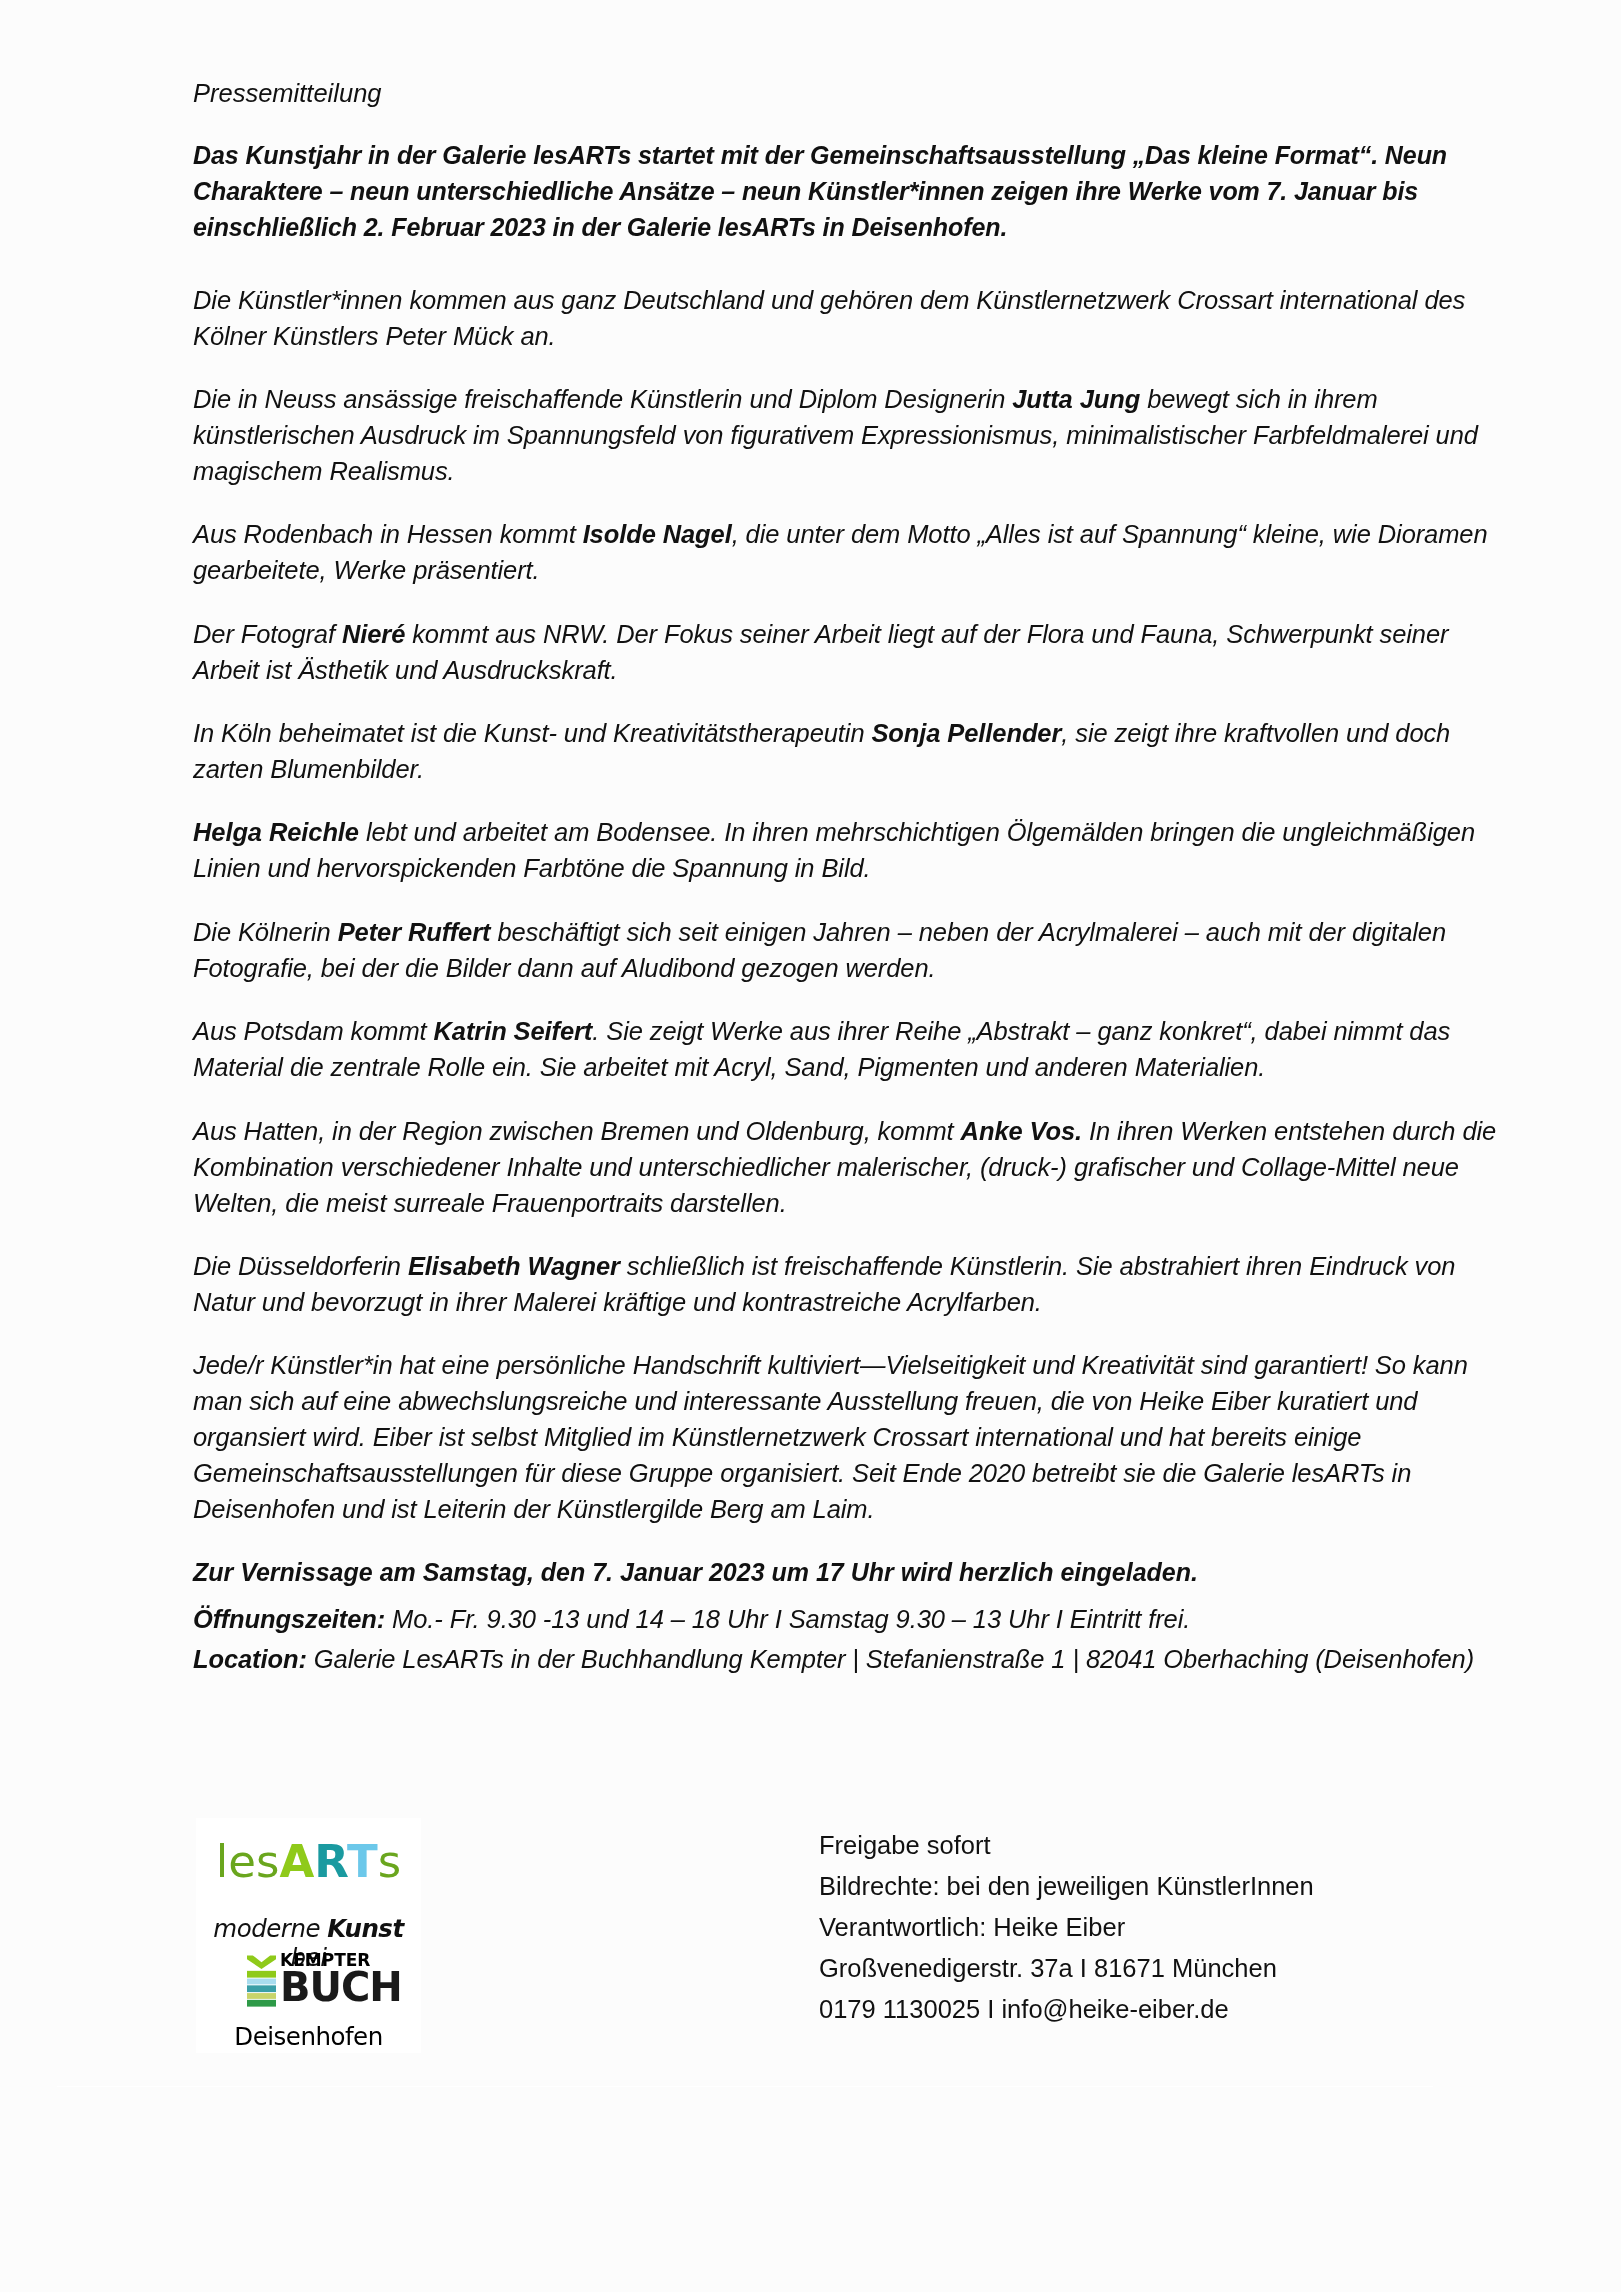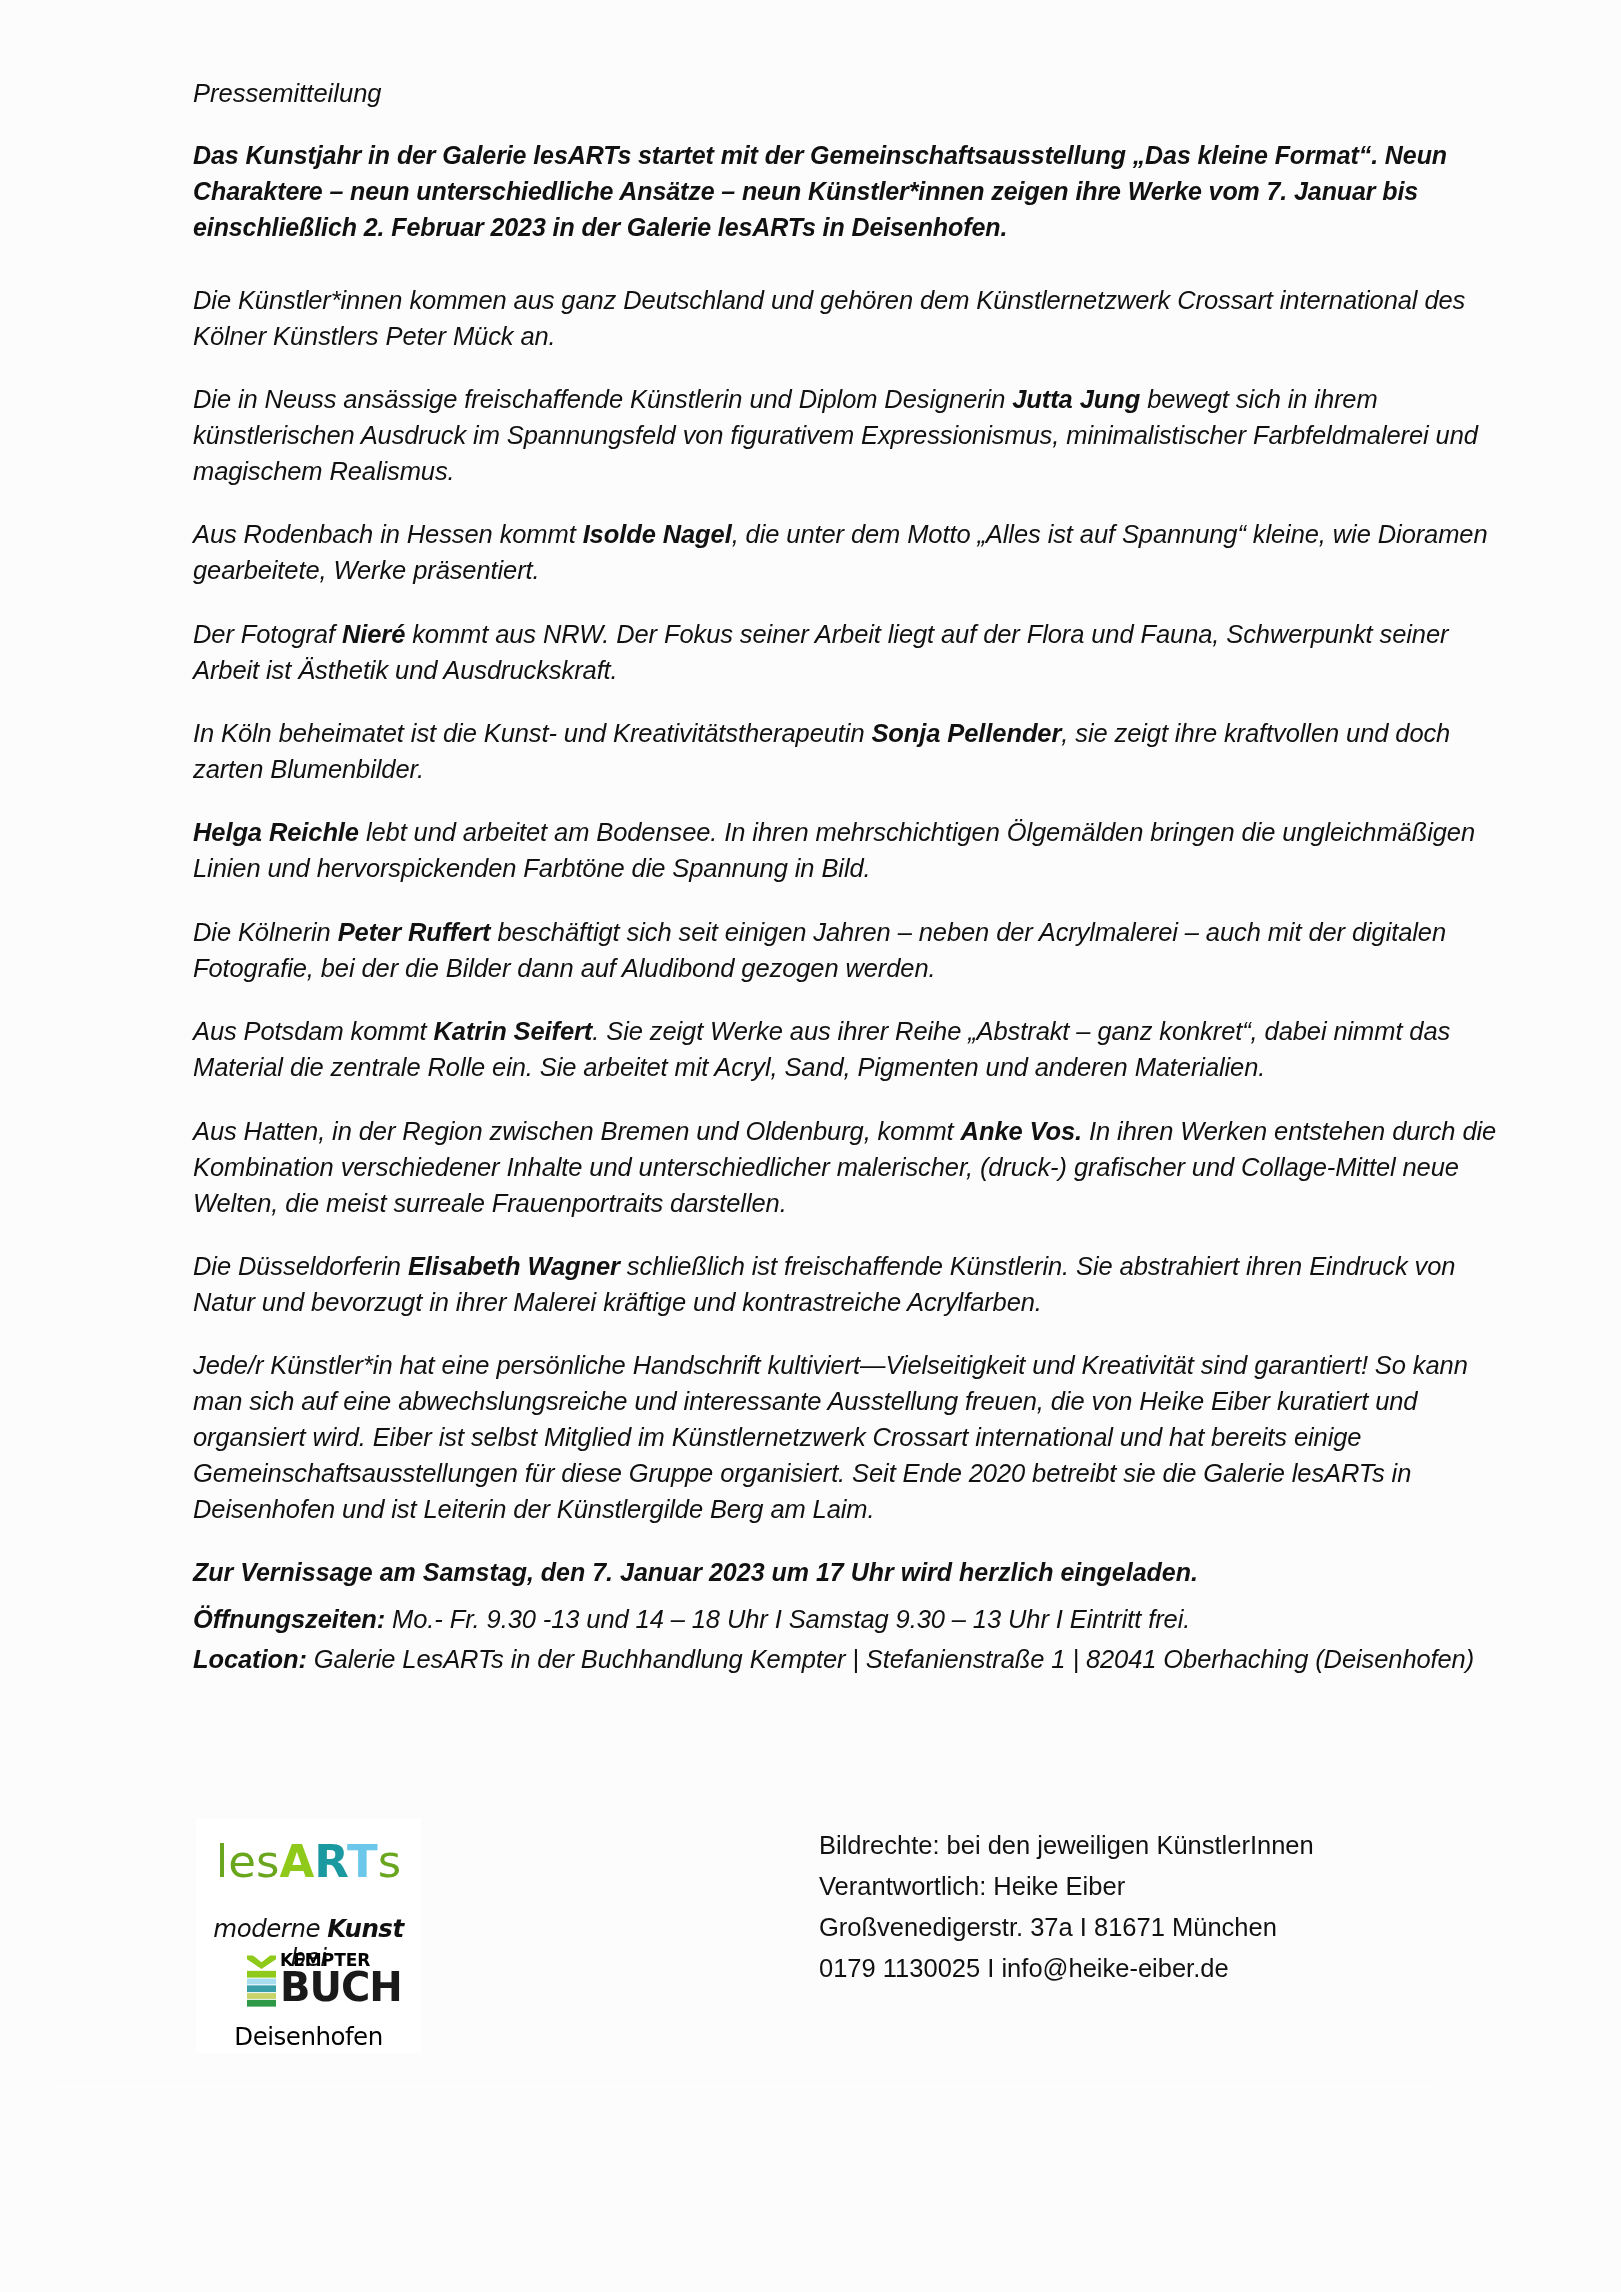--- a/index.html
+++ b/index.html
@@ -202,20 +202,21 @@
       <rect x="0" y="39" width="30" height="6" fill="#c8d46a"></rect>
       <rect x="0" y="46" width="30" height="7" fill="#2e9a48"></rect>
     </svg>
     <span class="kempter-small">KEMPTER</span>
     <span class="kempter-big">BUCH</span>
   </div>
   <div class="logo-place">Deisenhofen</div>
 </div>
 
 <div class="contact">
+  <div>Freigabe sofort</div>
   <div>Bildrechte: bei den jeweiligen KünstlerInnen</div>
   <div>Verantwortlich: Heike Eiber</div>
   <div>Großvenedigerstr. 37a I 81671 München</div>
   <div>0179 1130025  I  info@heike-eiber.de</div>
 </div>
 
 <div class="faint-rule"></div>
 
 
 </body></html>

